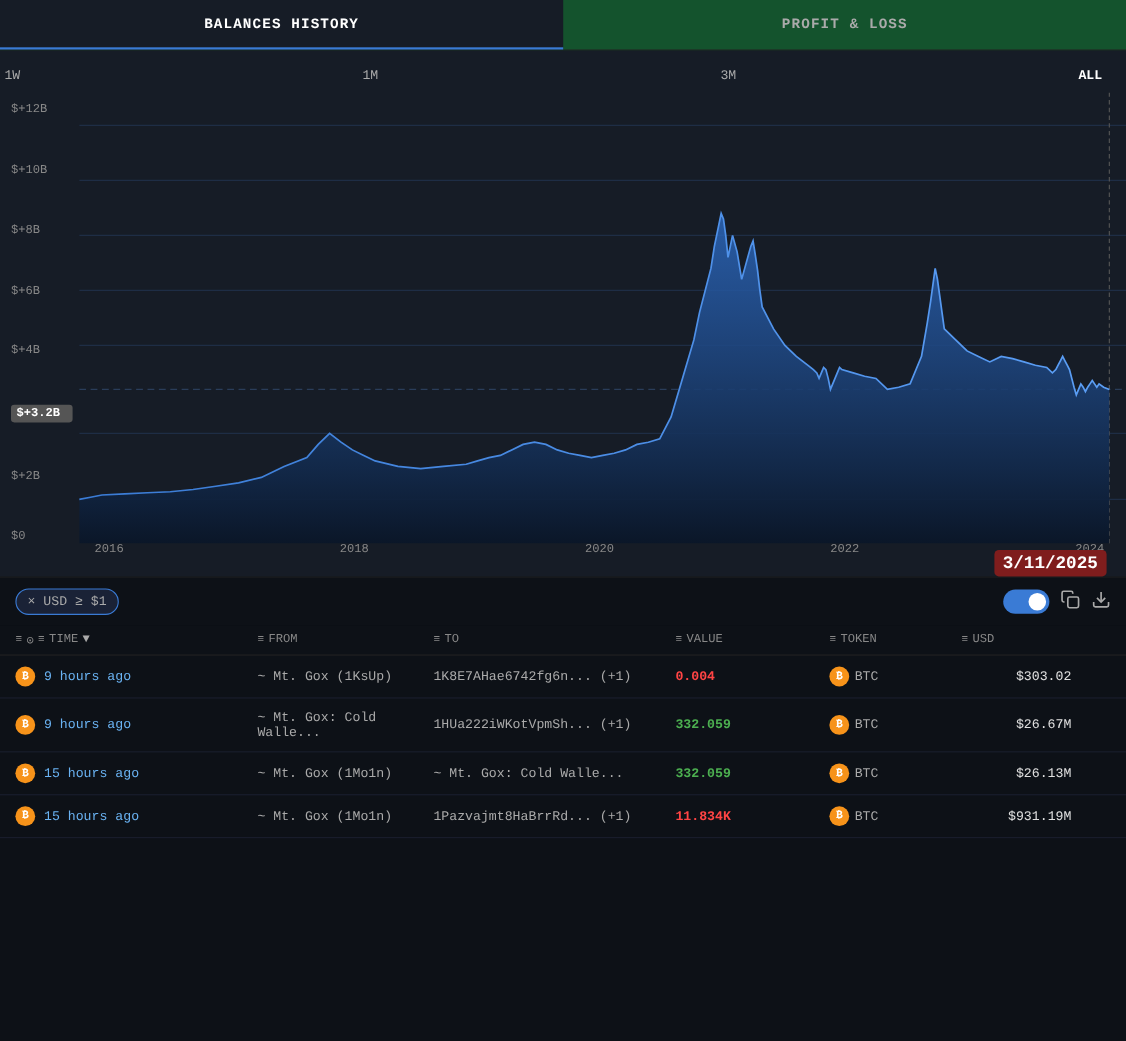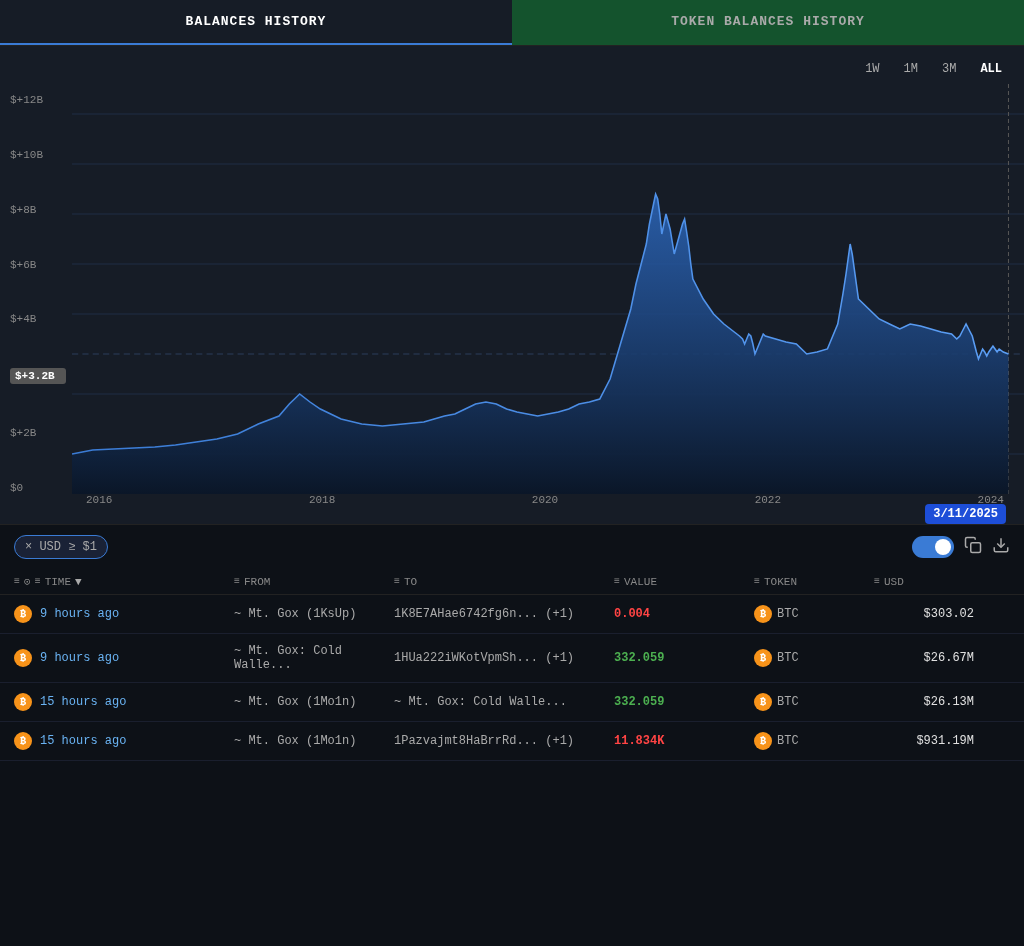--- a/index.html
+++ b/index.html
@@ -36,21 +36,21 @@
     }
 
     
     .chart-container {
       background: #161c26;
       padding: 10px 0 0 0;
       position: relative;
     }
     .chart-time-filters {
       display: flex;
-      justify-content: flex-end;
+      justify-content: space-between;
       padding: 4px 18px 0 0;
       gap: 16px;
       font-size: 12px;
       color: #aaa;
     }
     .chart-time-filters span {
       cursor: pointer;
       padding: 2px 4px;
     }
     .chart-time-filters span.active {
@@ -101,25 +101,25 @@
       align-items: flex-start;
       justify-content: space-between;
       padding: 0 20px 0 10px;
       font-size: 11px;
       color: #888;
     }
     .tooltip-date {
       position: absolute;
       right: 18px;
       bottom: 0;
-      background: #1d4ed8;
+      background: #7f1d1d;
       color: #fff;
       padding: 3px 8px;
       border-radius: 4px;
-      font-size: 12px;
+      font-size: 16px;
       font-weight: bold;
     }
 
     
     .filter-bar {
       display: flex;
       align-items: center;
       justify-content: space-between;
       background: #0d1117;
       padding: 10px 14px;
@@ -246,21 +246,21 @@
       color: #aaa;
       font-size: 12px;
     }
     .cell-usd { color: #e0e0e0; font-size: 12px; text-align: right; }
   </style>
 </head>
 <body>
 
 <div class="tabs-bar">
   <div class="tab active">BALANCES HISTORY</div>
-  <div class="tab">TOKEN BALANCES HISTORY</div>
+  <div class="tab">PROFIT &amp; LOSS</div>
 </div>
 
 <div class="chart-container">
 
   <div class="chart-time-filters">
     <span>1W</span>
     <span>1M</span>
     <span>3M</span>
     <span class="active">ALL</span>
   </div>

